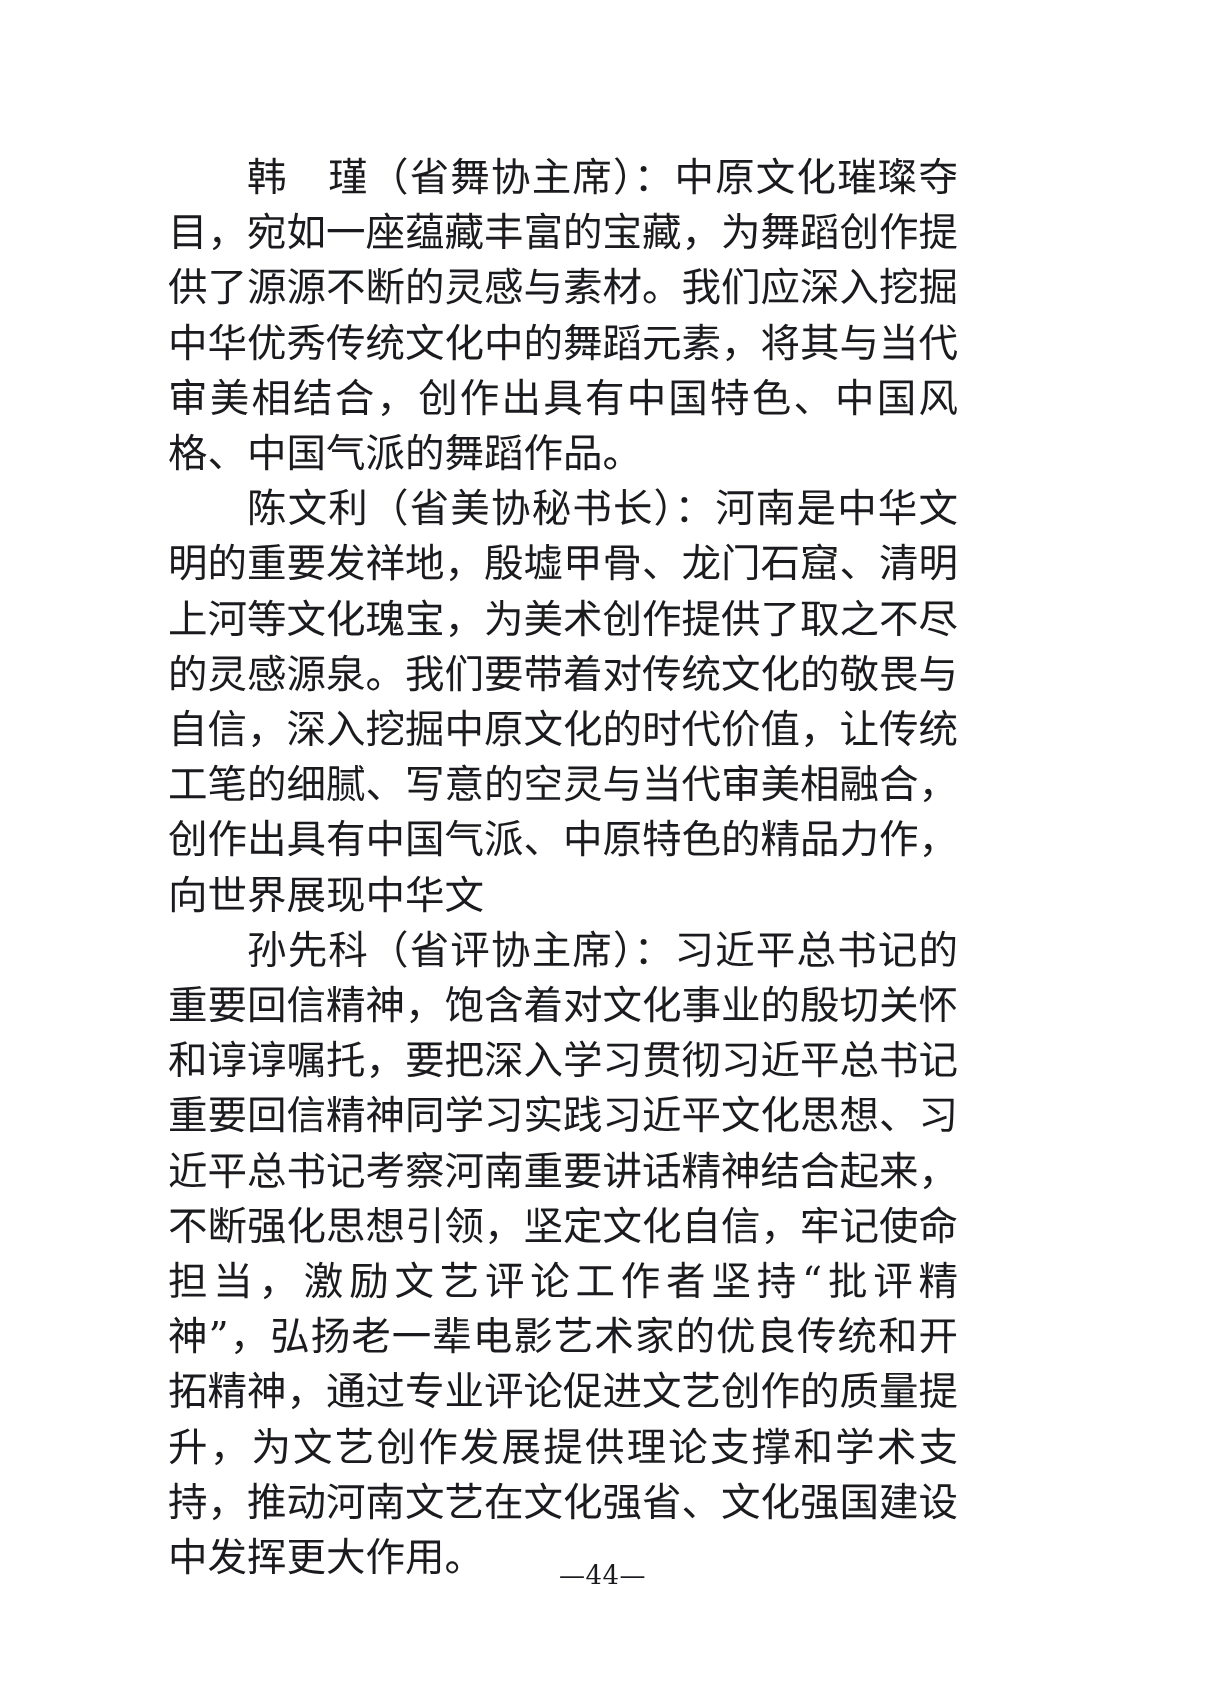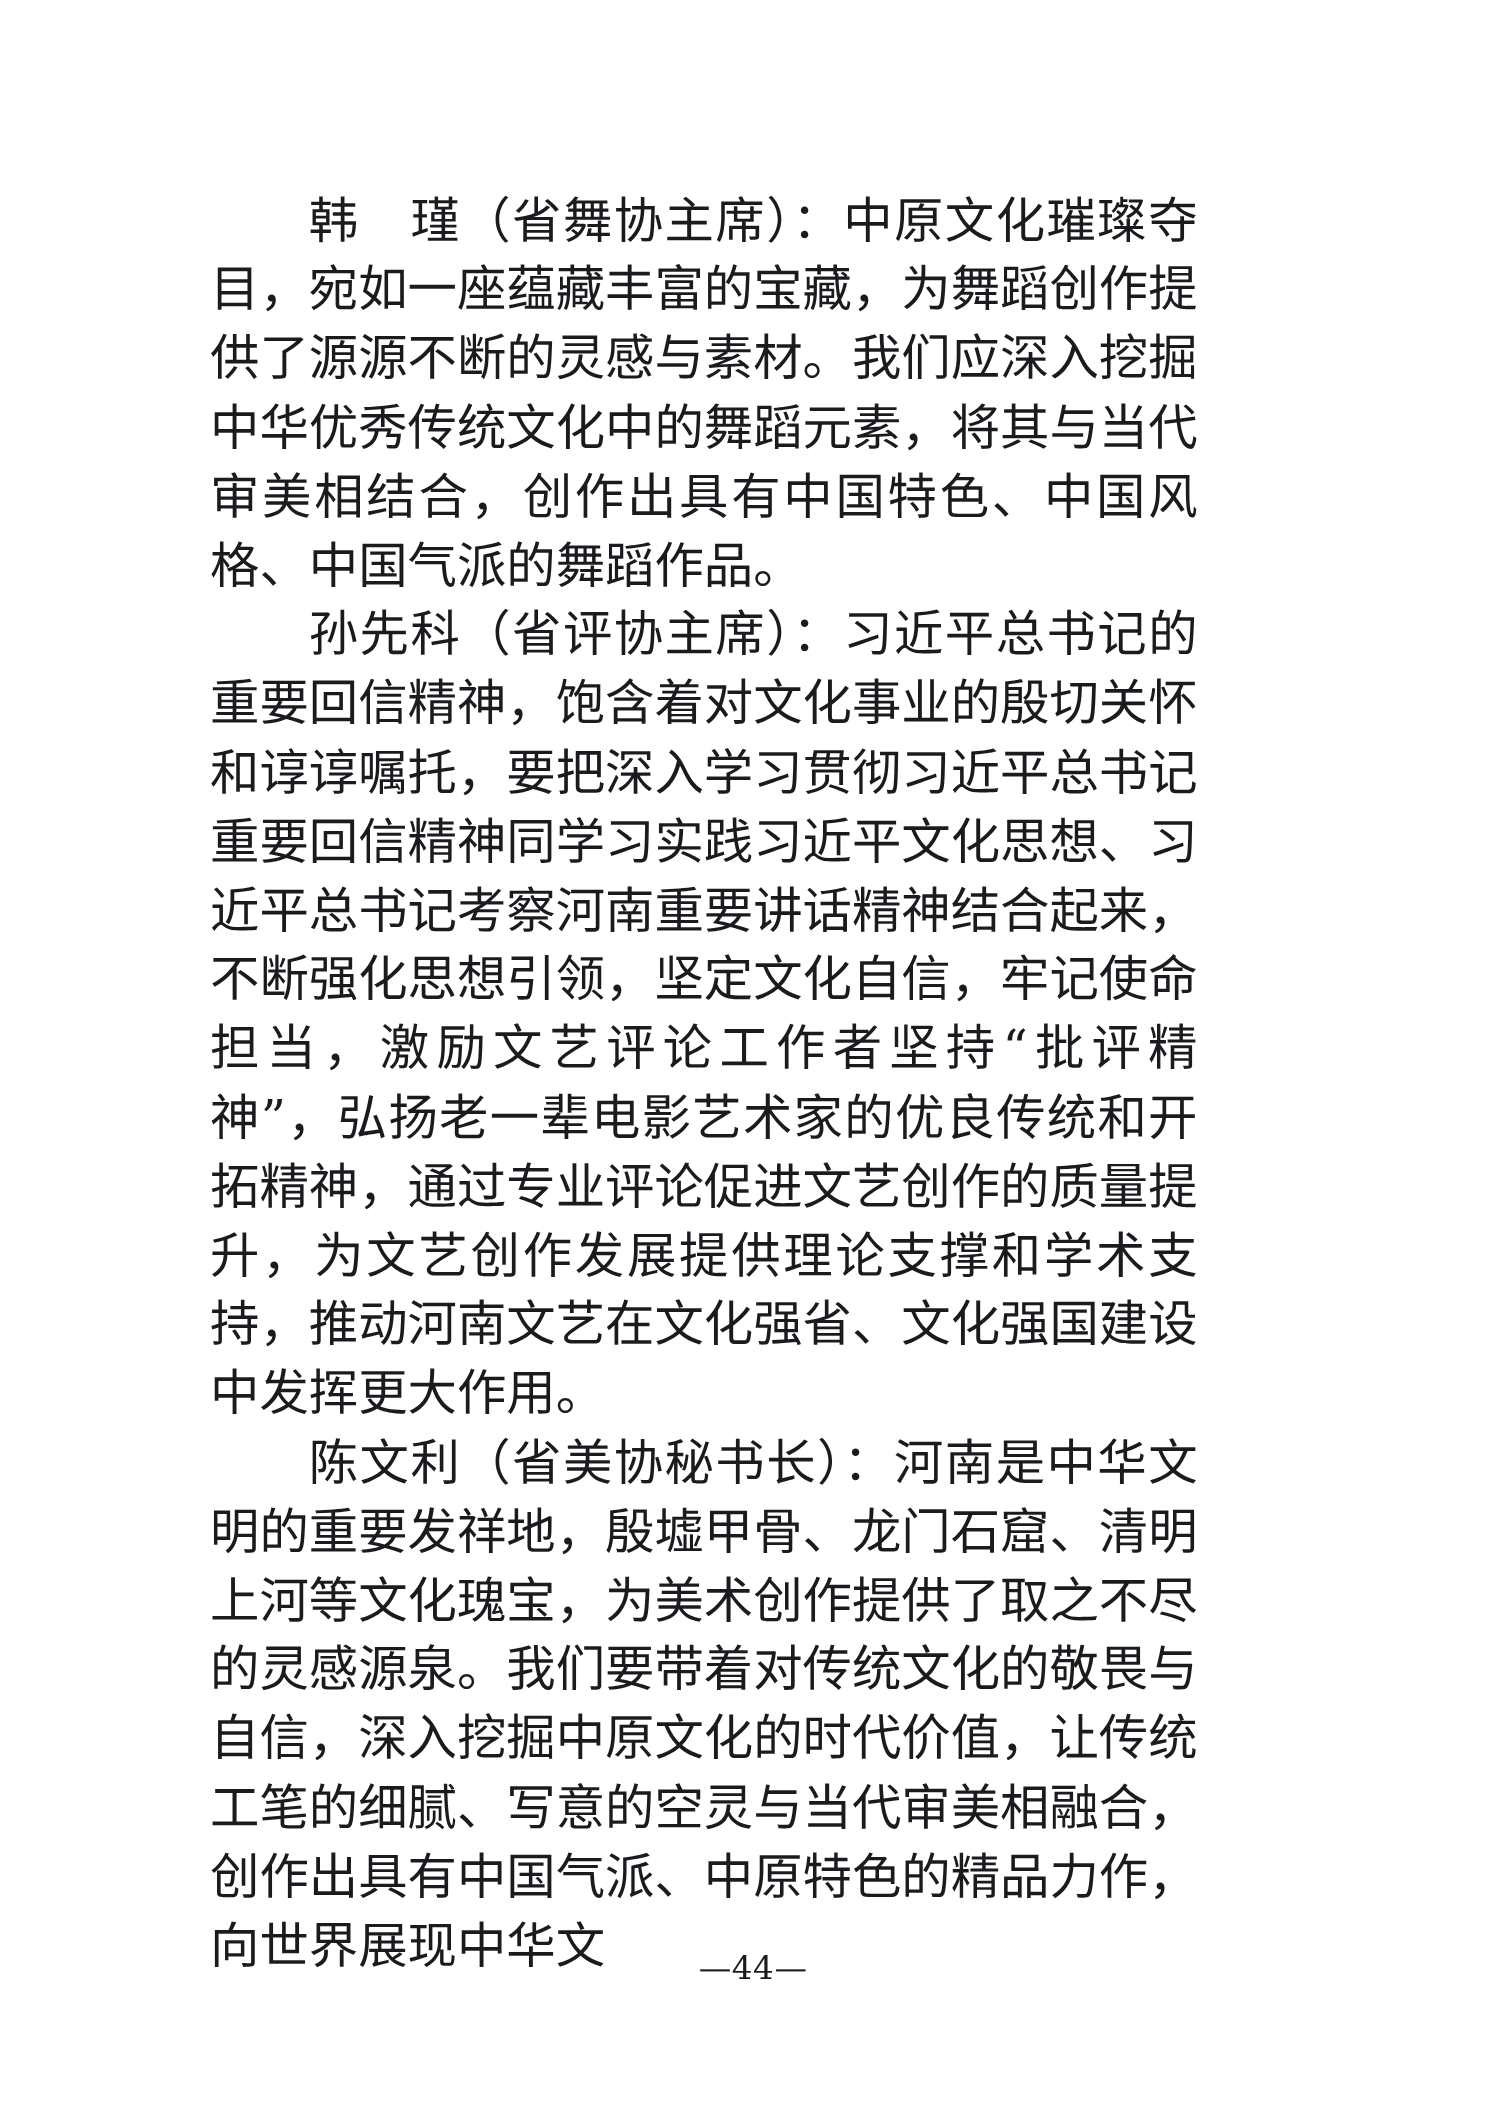--- a/index.html
+++ b/index.html
@@ -55,19 +55,19 @@
     letter-spacing: 0.5px;
   }
 </style>
 </head>
 <body>
 
 <div class="page">
 
   <div class="text-column">
     <p class="para">韩　瑾（省舞协主席）：中原文化璀璨夺目，宛如一座蕴藏丰富的宝藏，为舞蹈创作提供了源源不断的灵感与素材。我们应深入挖掘中华优秀传统文化中的舞蹈元素，将其与当代审美相结合，创作出具有中国特色、中国风格、中国气派的舞蹈作品。</p>
+    <p class="para">陈文利（省美协秘书长）：河南是中华文明的重要发祥地，殷墟甲骨、龙门石窟、清明上河等文化瑰宝，为美术创作提供了取之不尽的灵感源泉。我们要带着对传统文化的敬畏与自信，深入挖掘中原文化的时代价值，让传统工笔的细腻、写意的空灵与当代审美相融合，创作出具有中国气派、中原特色的精品力作，向世界展现中华文</p>
     <p class="para">孙先科（省评协主席）：习近平总书记的重要回信精神，饱含着对文化事业的殷切关怀和谆谆嘱托，要把深入学习贯彻习近平总书记重要回信精神同学习实践习近平文化思想、习近平总书记考察河南重要讲话精神结合起来，不断强化思想引领，坚定文化自信，牢记使命担当，激励文艺评论工作者坚持“批评精神”，弘扬老一辈电影艺术家的优良传统和开拓精神，通过专业评论促进文艺创作的质量提升，为文艺创作发展提供理论支撑和学术支持，推动河南文艺在文化强省、文化强国建设中发挥更大作用。</p>
-    <p class="para">陈文利（省美协秘书长）：河南是中华文明的重要发祥地，殷墟甲骨、龙门石窟、清明上河等文化瑰宝，为美术创作提供了取之不尽的灵感源泉。我们要带着对传统文化的敬畏与自信，深入挖掘中原文化的时代价值，让传统工笔的细腻、写意的空灵与当代审美相融合，创作出具有中国气派、中原特色的精品力作，向世界展现中华文</p>
   </div>
 
   <div class="page-number">—44—</div>
 
 </div>
 
 </body></html>

